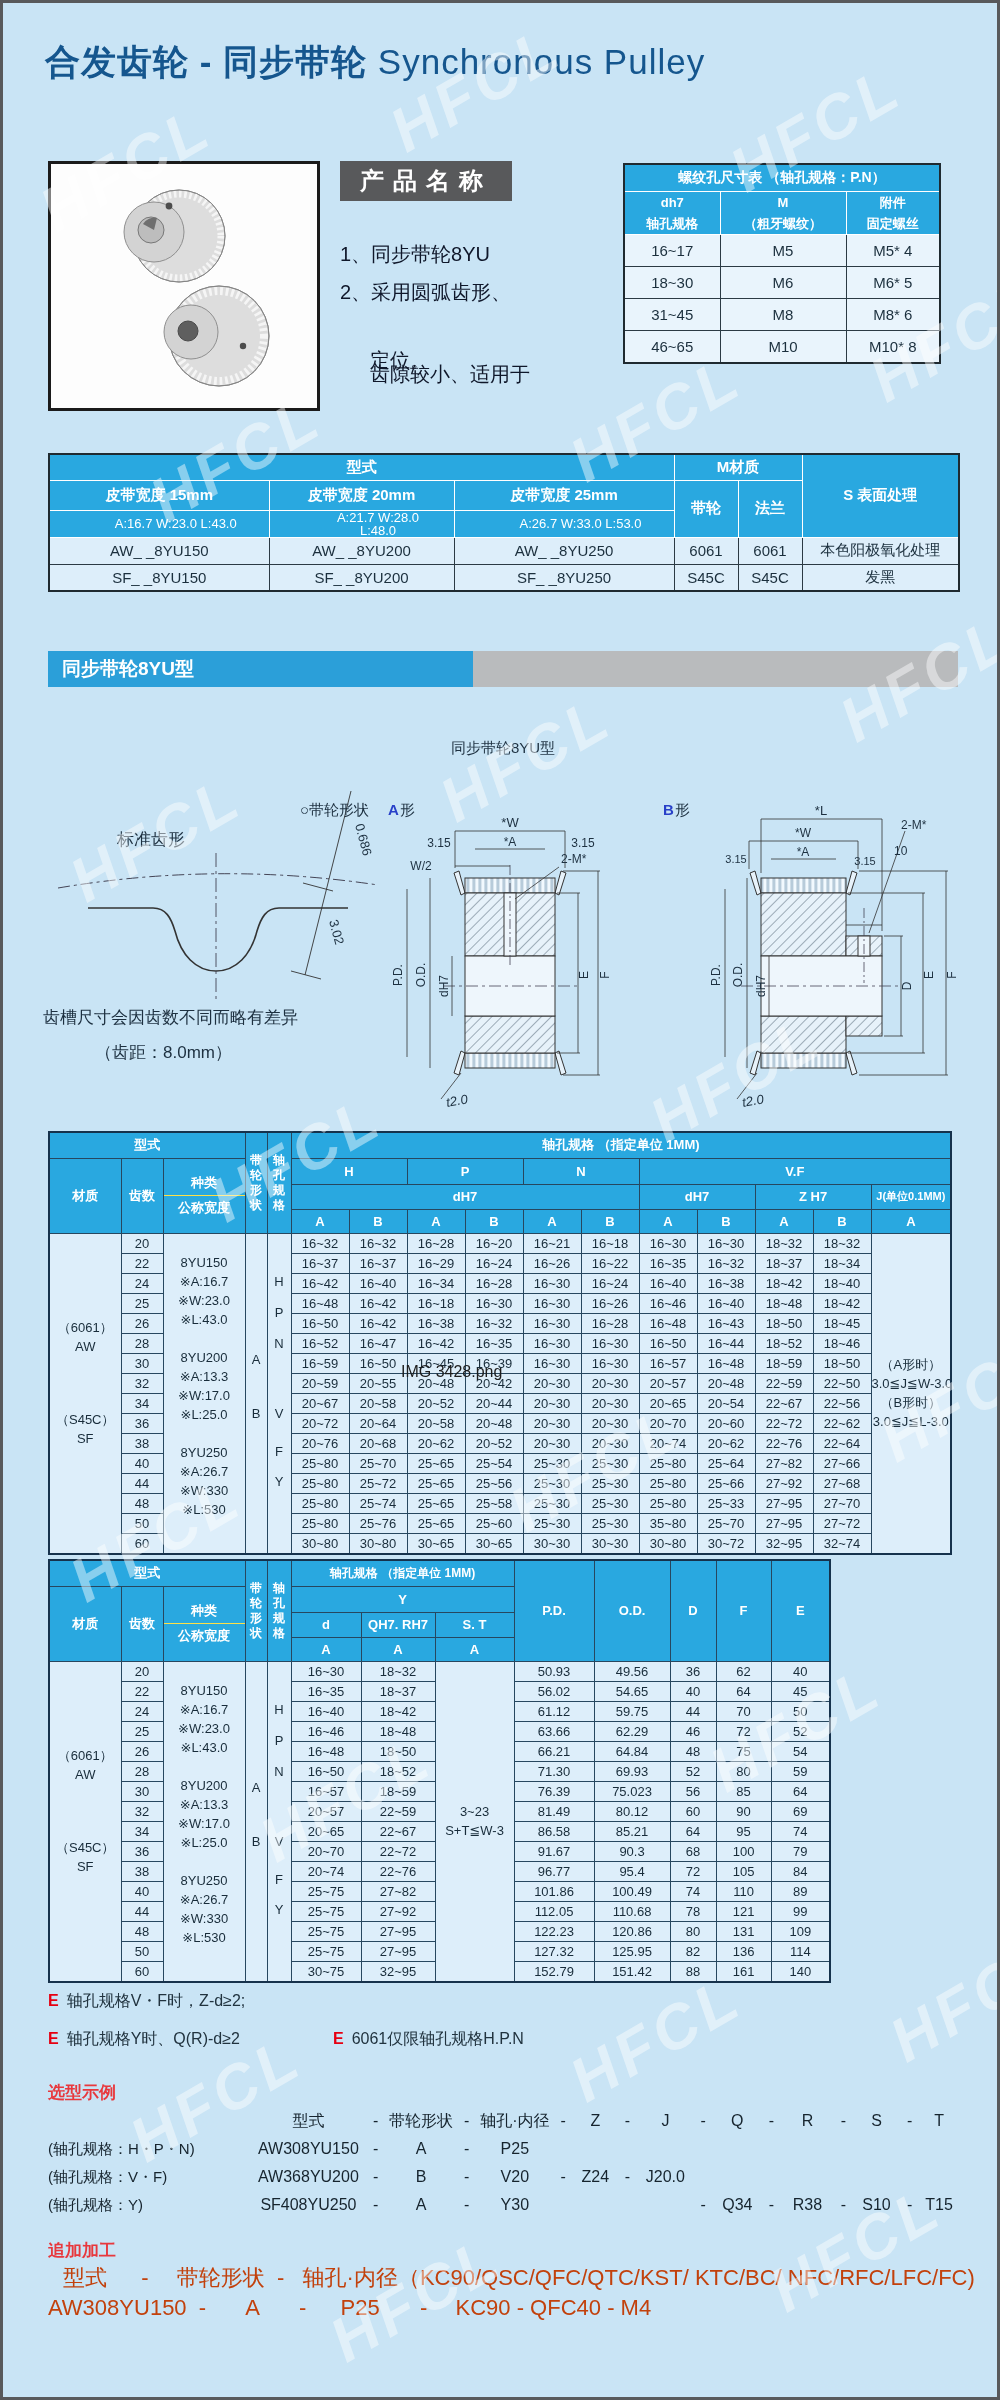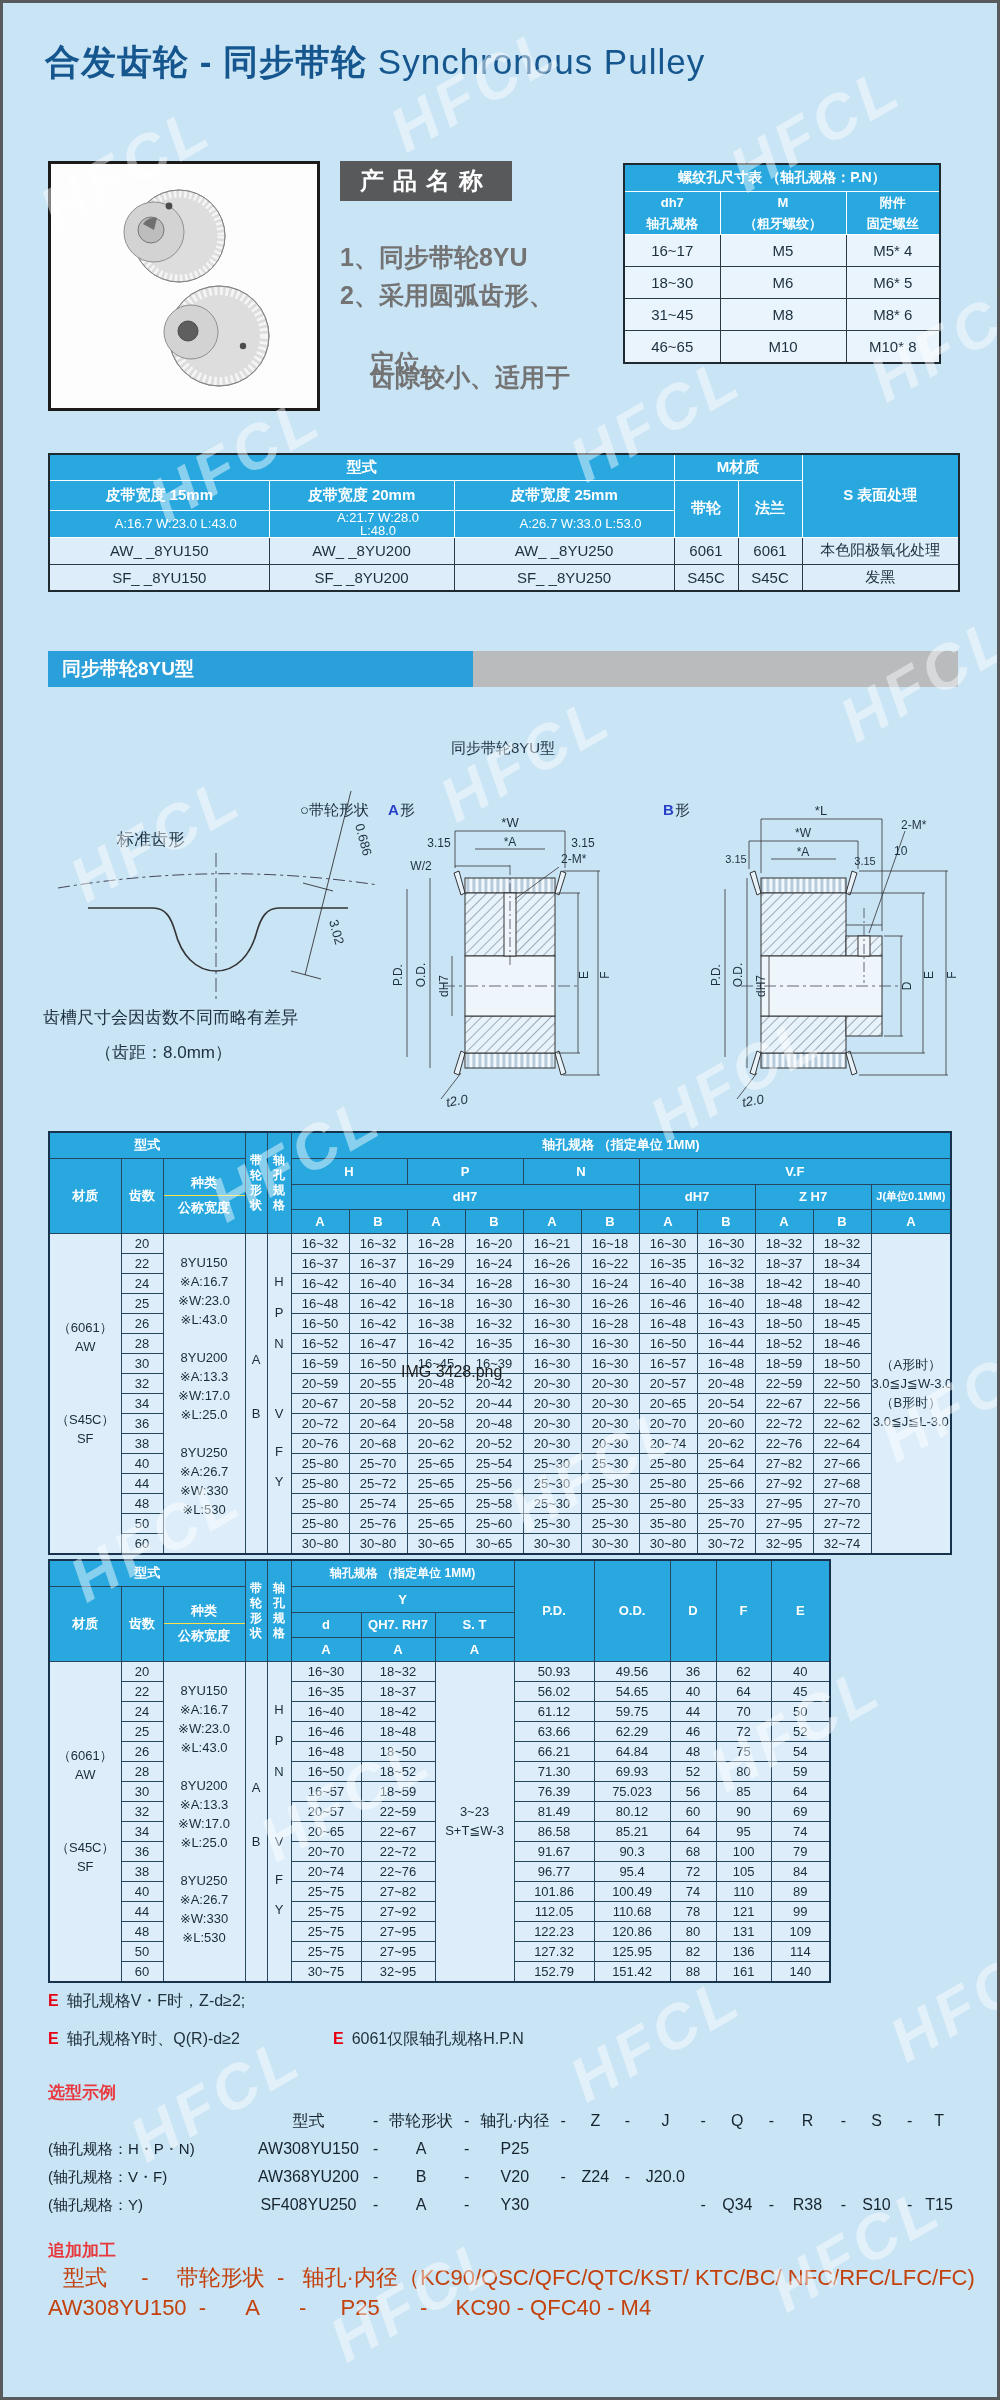--- a/index.html
+++ b/index.html
@@ -9,21 +9,21 @@
   .abs{position:absolute;}
   .wm{position:absolute;font-style:italic;font-weight:bold;font-size:62px;letter-spacing:5px;
       color:rgba(255,255,255,0.45);transform:rotate(-30deg);pointer-events:none;z-index:9;}
   .page-title{left:42px;top:36px;font-size:35px;font-weight:bold;color:#15568e;letter-spacing:1px;white-space:nowrap;}
   .page-title .en{font-weight:normal;}
   
   .photo{left:45px;top:158px;width:272px;height:250px;background:#fdfdfd;border:3px solid #1b1b1b;box-sizing:border-box;}
   
   .pname{left:337px;top:158px;width:172px;height:40px;background:#58595b;color:#fff;font-size:24px;
          font-weight:bold;letter-spacing:9px;display:flex;align-items:center;justify-content:center;}
-  .bullet{left:337px;font-size:25px;font-weight:700;color:#737373;white-space:nowrap;}
+  .bullet{left:337px;font-size:20px;font-weight:400;color:#0f172a;white-space:nowrap;}
   
   .screwtbl{left:620px;top:160px;border-collapse:collapse;table-layout:fixed;width:316px;background:#e9f4fc;
             border:2px solid #1f2a30;font-size:14px;text-align:center;}
   .screwtbl td{border:1px solid #2b3a44;padding:0;}
   .screwtbl .bh{background:#29a8e0;color:#fff;border-color:#fff;font-weight:bold;}
   .screwtbl .tt{font-size:14px;height:26px;}
   .screwtbl .h2 div{line-height:21px;font-size:13px;}
   .screwtbl tbody td{height:31px;font-size:15px;}
   
   .typetbl{left:45px;top:450px;border-collapse:collapse;table-layout:fixed;width:910px;background:#ddeefa;

